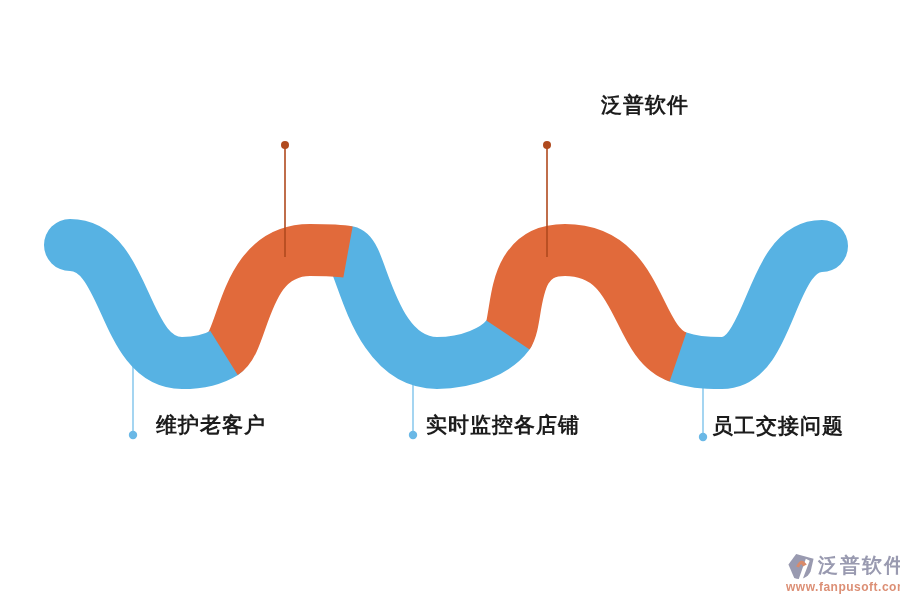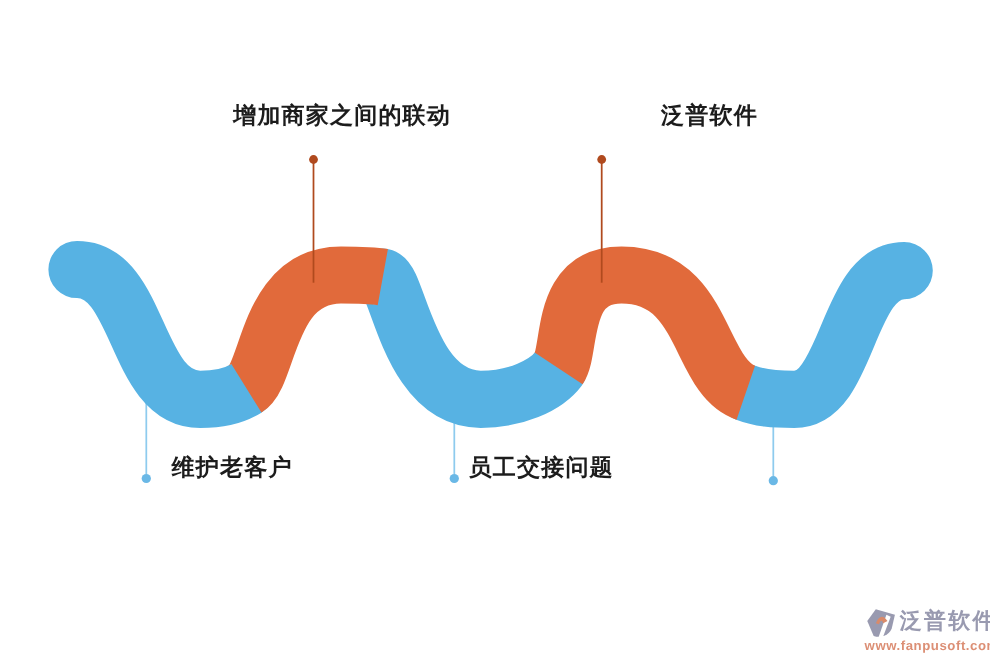--- a/index.html
+++ b/index.html
@@ -46,25 +46,25 @@
     </g>
 
     <g>
       <circle cx="285" cy="145" r="4" fill="#b04a1e"></circle>
       <line x1="285" y1="148" x2="285" y2="257" stroke-width="1.6" stroke="#b04a1e"></line>
       <circle cx="547" cy="145" r="4" fill="#b04a1e"></circle>
       <line x1="547" y1="148" x2="547" y2="257" stroke-width="1.6" stroke="#b04a1e"></line>
     </g>
   </svg>
 
-  <div class="label" style="left:212px;top:91px;">增加商家之间的联动</div>
   <div class="label" style="left:601px;top:91px;">泛普软件</div>
 
   <div class="label" style="left:156px;top:411px;font-family:Liberation Serif, serif;">维护老客户</div>
-  <div class="label" style="left:426px;top:411px;">员工交接问题</div>
+  <div class="label" style="left:426px;top:411px;">实时监控各店铺</div>
+  <div class="label" style="left:712px;top:412px;">员工交接问题</div>
 
   <div class="logo">
     <div class="logo-row">
       <svg class="logo-icon" viewBox="0 0 30 30">
         <path d="M2,13 L10,2 L28,7 L25,20 A13,12 0 0 1 8,27 Z" fill="#999ab0"></path>
         <path d="M12,30 L20,7 L24,9 L16,30 Z" fill="#ffffff"></path>
         <path d="M10,15 Q15,4 21,13 L17,15 Q15,10 13,16 Z" fill="#d98a6a"></path>
       </svg>
       <div class="logo-name">泛普软件</div>
     </div>

